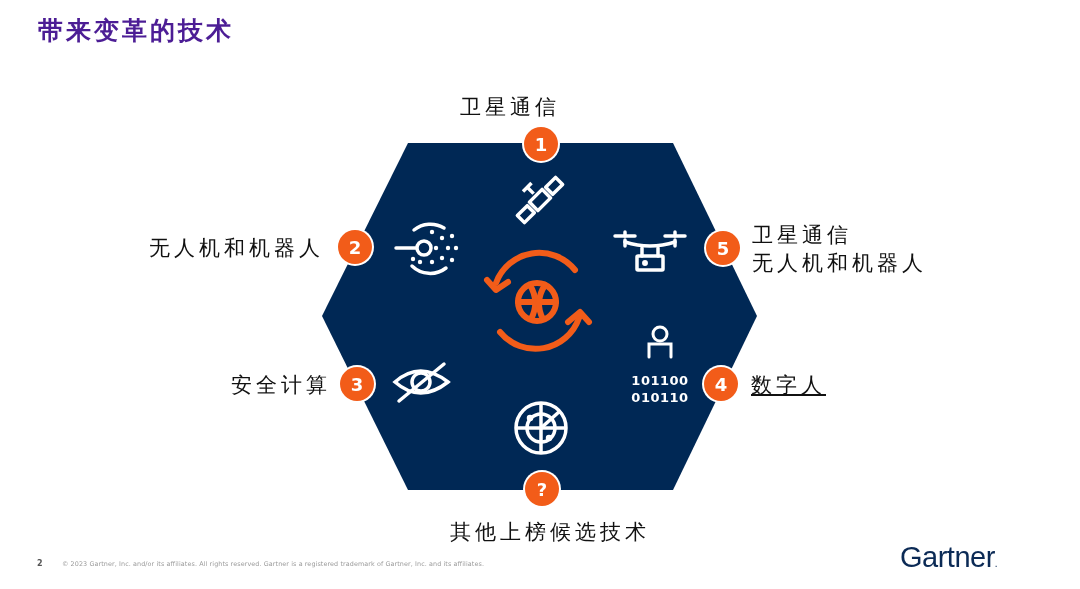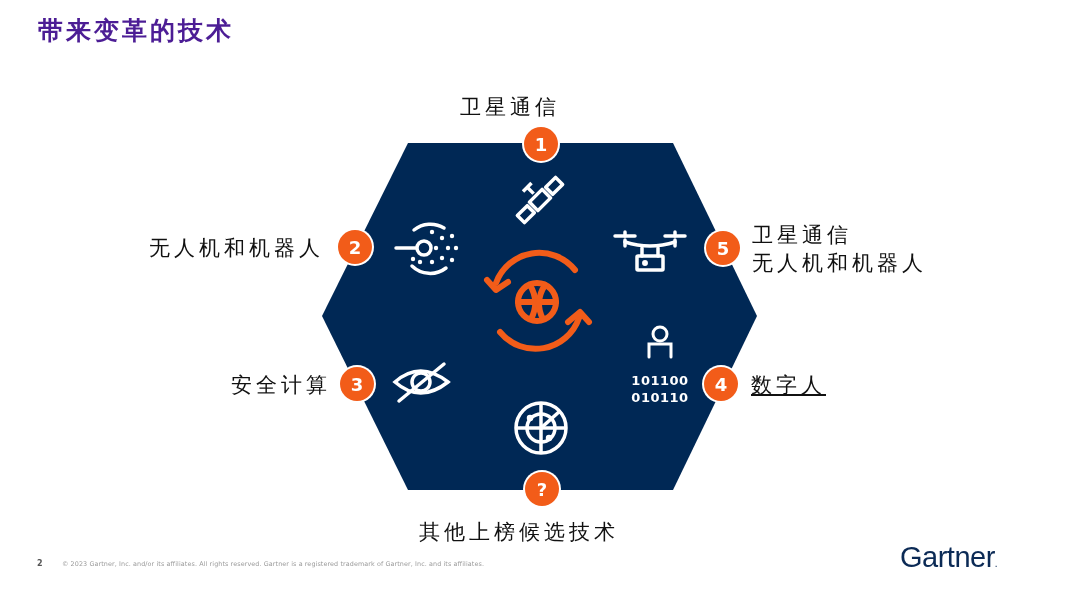--- a/index.html
+++ b/index.html
@@ -125,17 +125,17 @@
 <div class="badge" style="left:704px; top:367px;">4</div>
 <div class="badge" style="left:706px; top:231px;">5</div>
 <div class="badge" style="left:525px; top:472px;">?</div>
 
 <div class="label" style="left:460px; top:94px;">卫星通信</div>
 <div class="label" style="left:149px; top:235px;">无人机和机器人</div>
 <div class="label" style="left:231px; top:372px;">安全计算</div>
 <div class="label" style="left:751px; top:372px;text-decoration:underline;">数字人</div>
 <div class="label" style="left:752px; top:222px;">卫星通信</div>
 <div class="label" style="left:752px; top:250px;">无人机和机器人</div>
-<div class="label" style="left:419px; top:519px;">其他上榜候选技术</div>
+<div class="label" style="left:450px; top:519px;">其他上榜候选技术</div>
 
 <div class="footer-page">2</div>
 <div class="footer-copy">© 2023 Gartner, Inc. and/or its affiliates. All rights reserved. Gartner is a registered trademark of Gartner, Inc. and its affiliates.</div>
 <div class="logo"><span>Gartner</span><span class="logo-dot">.</span></div>
 
 </body></html>

